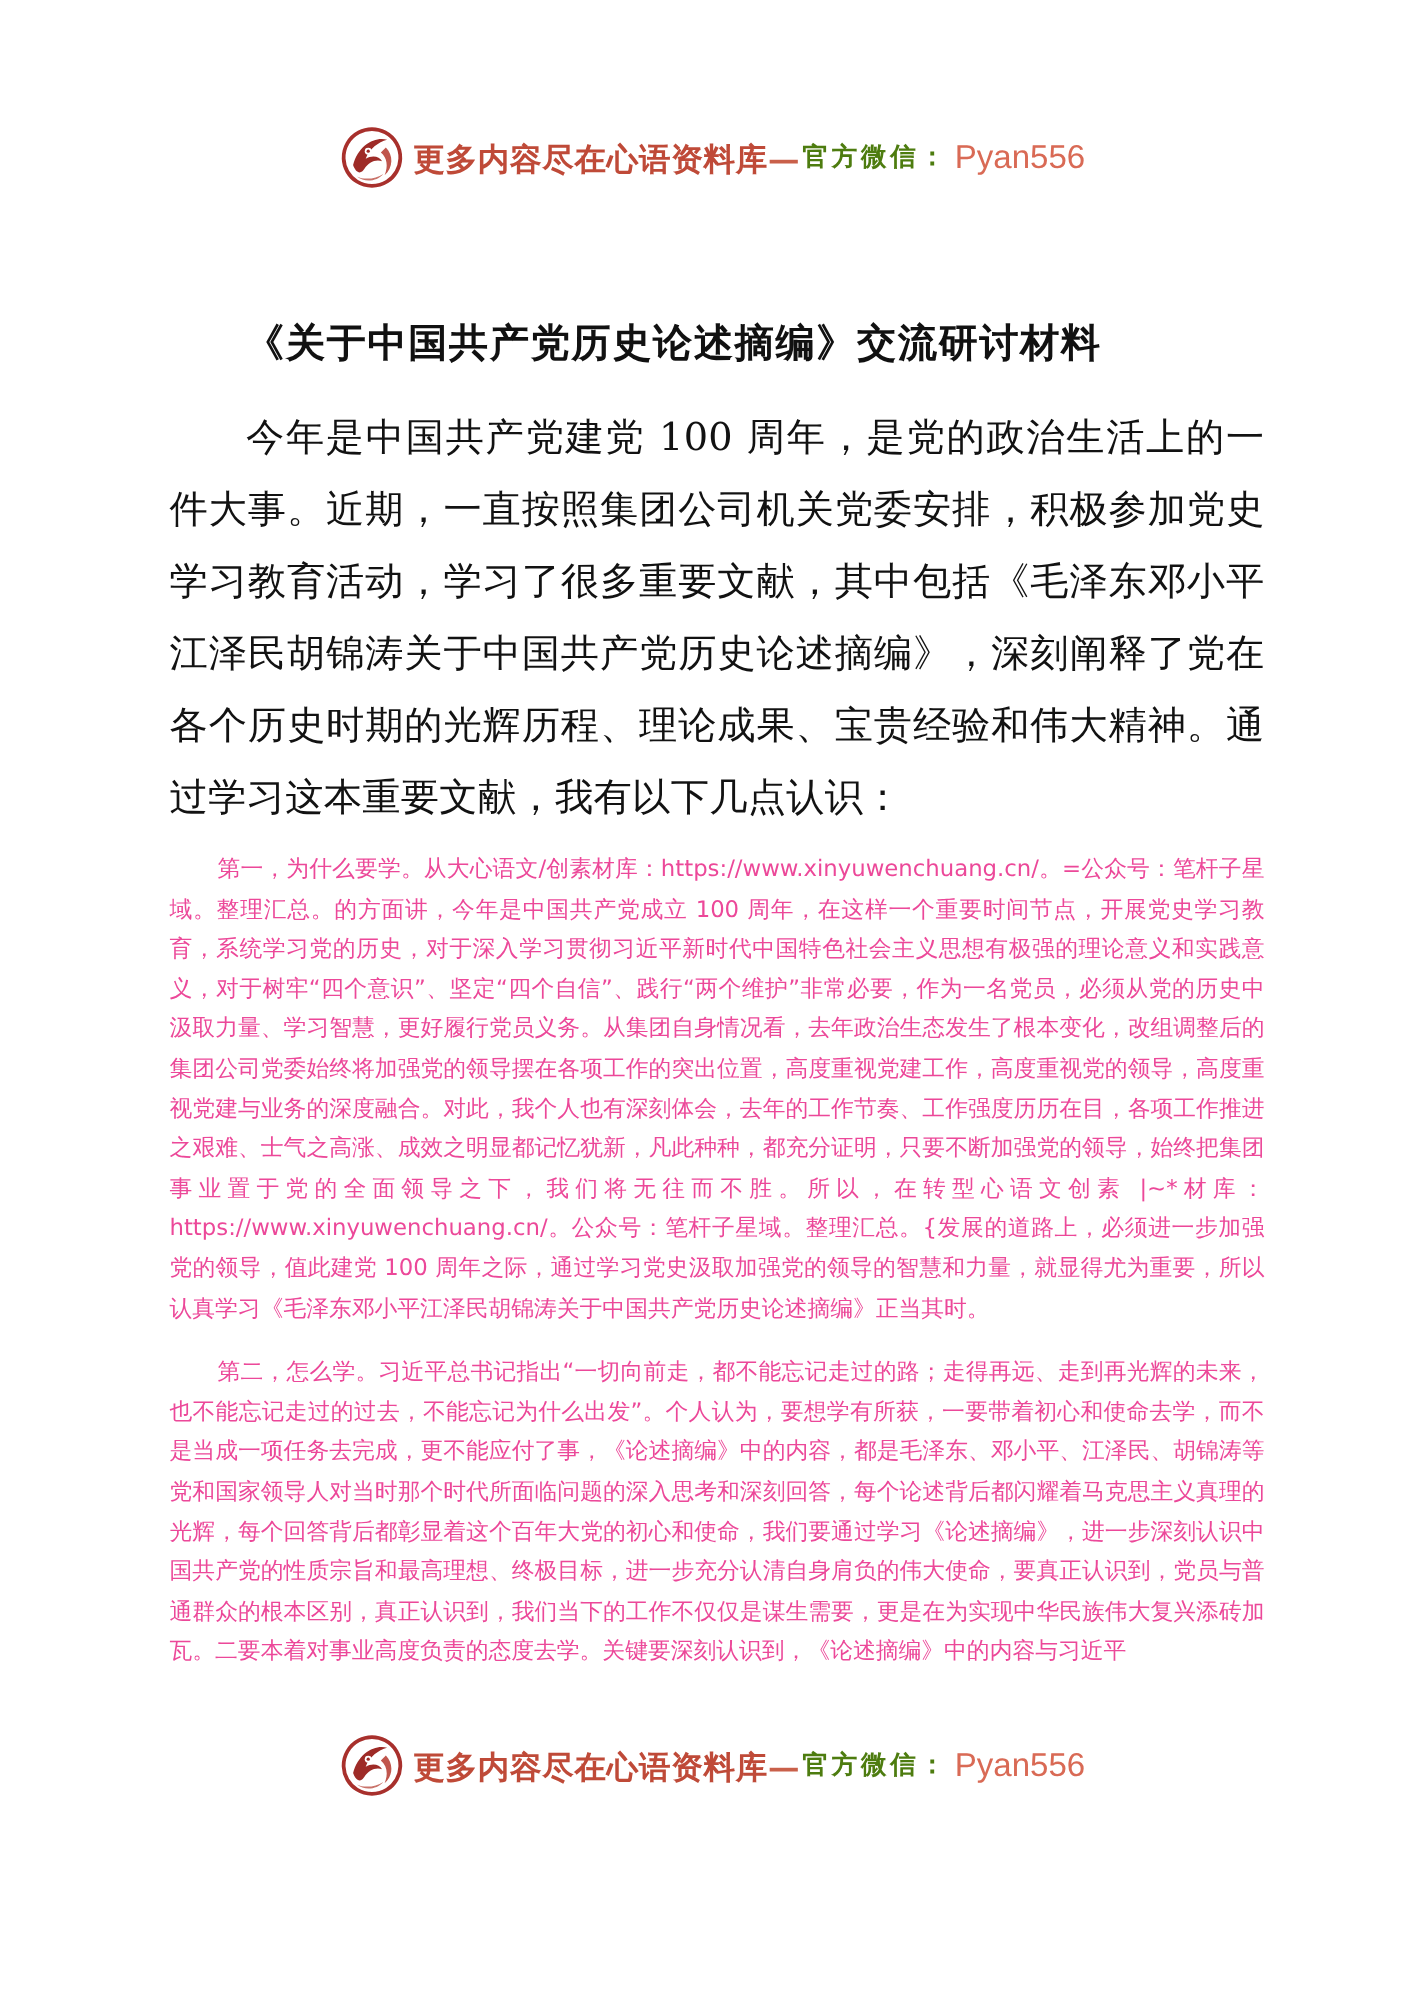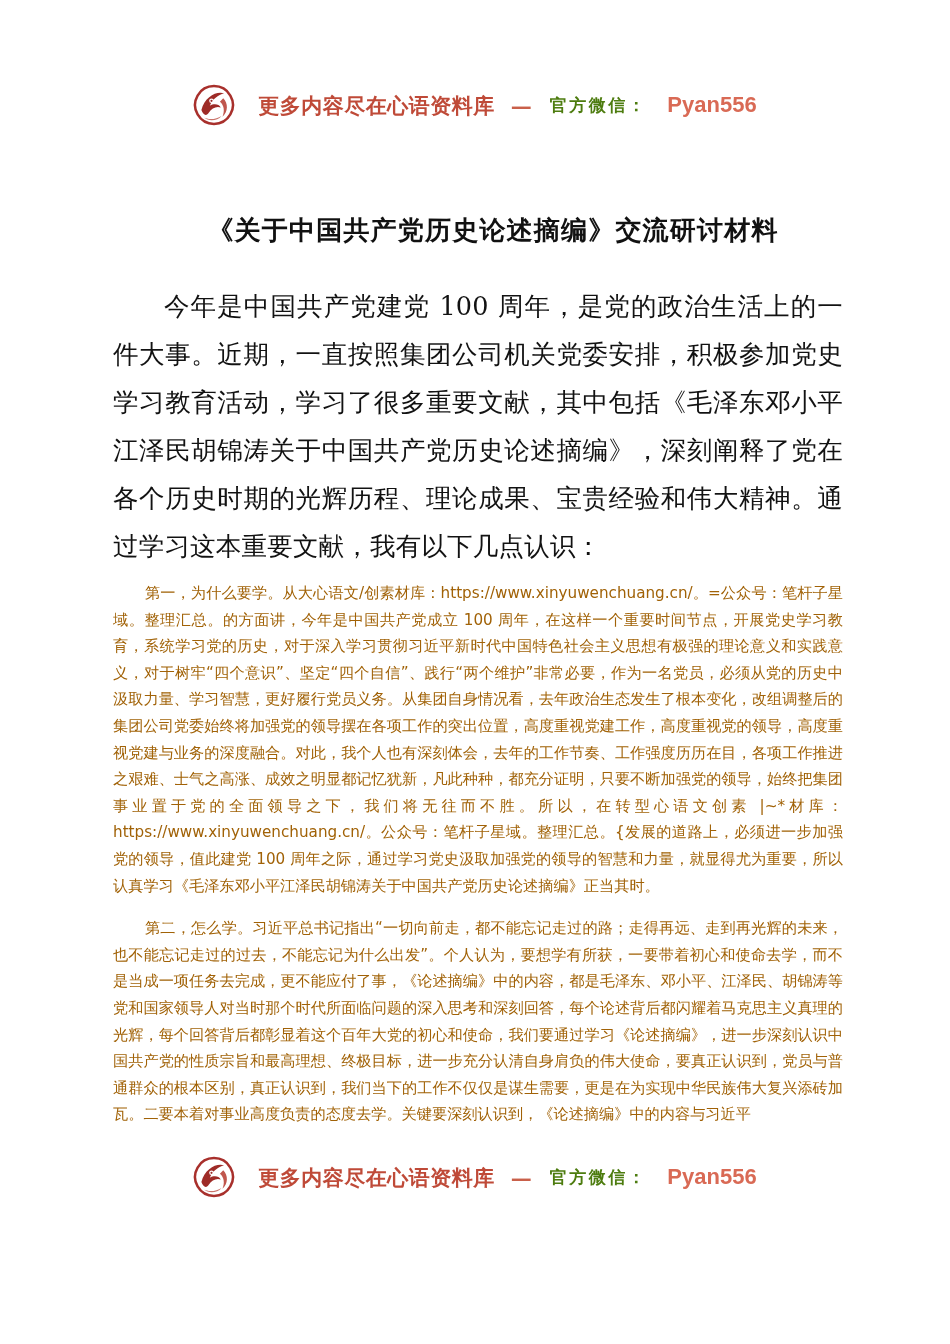--- a/index.html
+++ b/index.html
@@ -24,21 +24,21 @@
   }
 
   
   .watermark {
     position: absolute;
     left: 0;
     width: 950px;
     display: flex;
     align-items: center;
     justify-content: center;
-    gap: 16px;
+    gap: 0px;
     white-space: nowrap;
   }
   .watermark.header { top: 84px; }
   .watermark.footer { top: 1156px; }
 
   .wm-logo {
     width: 42px;
     height: 42px;
     margin-right: 7px;
     flex: 0 0 auto;
@@ -63,48 +63,47 @@
     font-family: "DejaVu Serif", "Liberation Serif", serif;
     font-weight: 700;
     font-size: 17px;
     letter-spacing: 2.5px;
     color: #4d7c0f;
     line-height: 1;
     padding-left: 2px;
   }
   .wm-text-id {
     font-family: "Liberation Sans", "DejaVu Sans", sans-serif;
-    font-weight: 700;
+    font-weight: 400;
     font-size: 22px;
     letter-spacing: 0px;
     color: #d96a55;
     line-height: 1;
     padding-left: 4px;
   }
 
   
   .doc-title {
     position: absolute;
     top: 198px;
     left: 0;
     width: 898px;
     text-align: center;
-    font-family: Liberation Serif, serif;
+    font-family: Liberation Mono, monospace;
     font-weight: 700;
     font-size: 26px;
     letter-spacing: 1.2px;
     color: #111111;
     line-height: 1.2;
-    padding-left: 44px;
   }
 
   
   .content {
     position: absolute;
-    top: 282px;
+    top: 268px;
     left: 113px;
     width: 730px;
   }
   .lead-para {
     font-family: "DejaVu Serif", "Liberation Serif", serif;
     font-size: 25.5px;
     line-height: 48px;
     text-indent: 51px;
     text-align: justify;
     text-justify: inter-character;
@@ -114,21 +113,21 @@
   }
 
   
   .body-para {
     font-family: "DejaVu Sans", "Liberation Sans", sans-serif;
     font-size: 15.2px;
     line-height: 26.6px;
     text-indent: 32px;
     text-align: justify;
     text-justify: inter-character;
-    color: #a16207;
+    color: #ec4899;
     letter-spacing: 0px;
     margin: 0;
   }
   .body-para + .body-para { margin-top: 16px; }
 </style>
 </head>
 <body>
 
 <div class="page">
 

